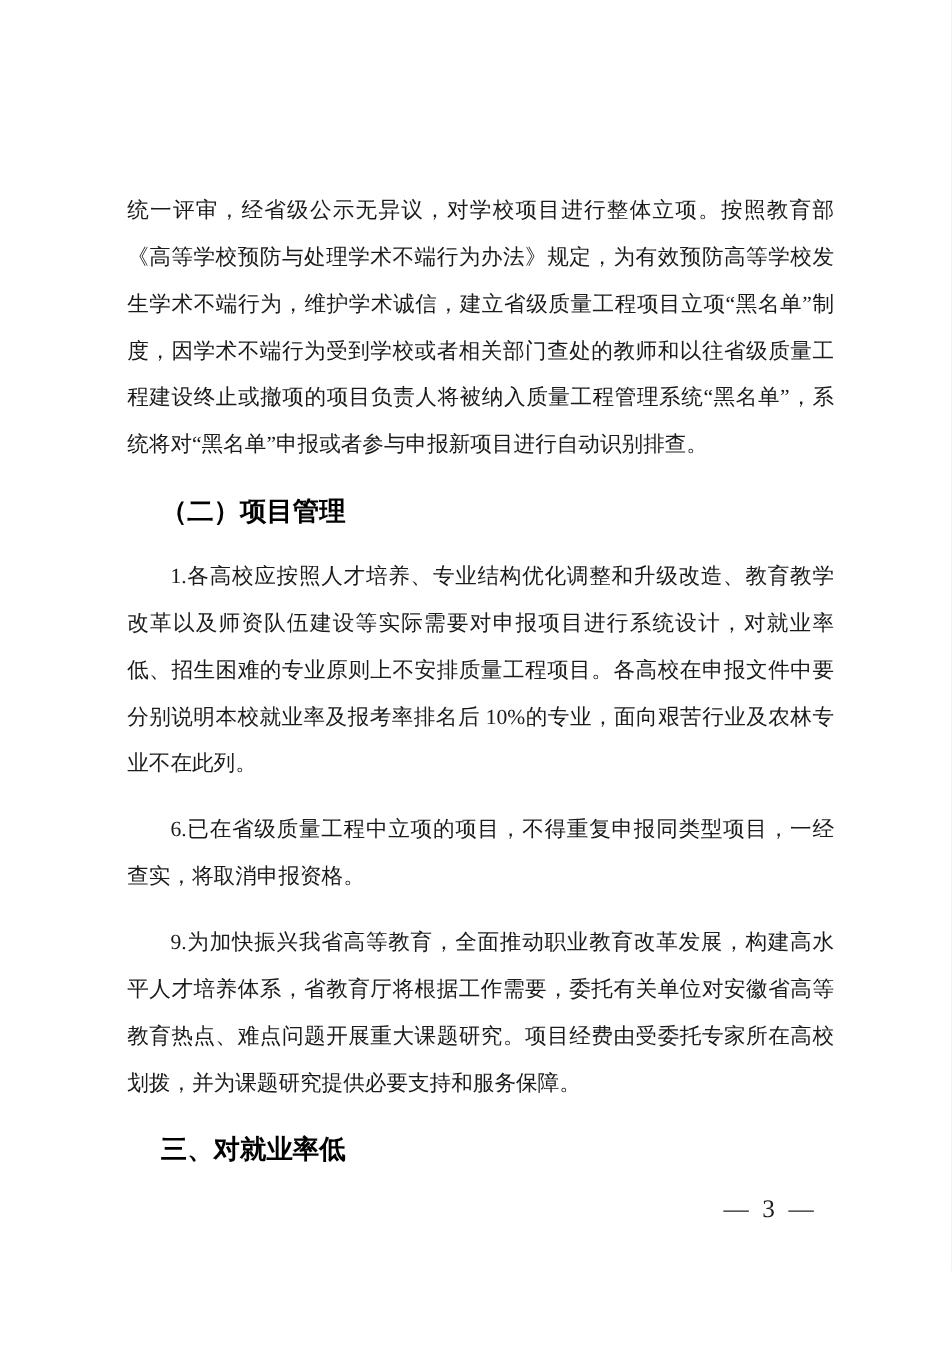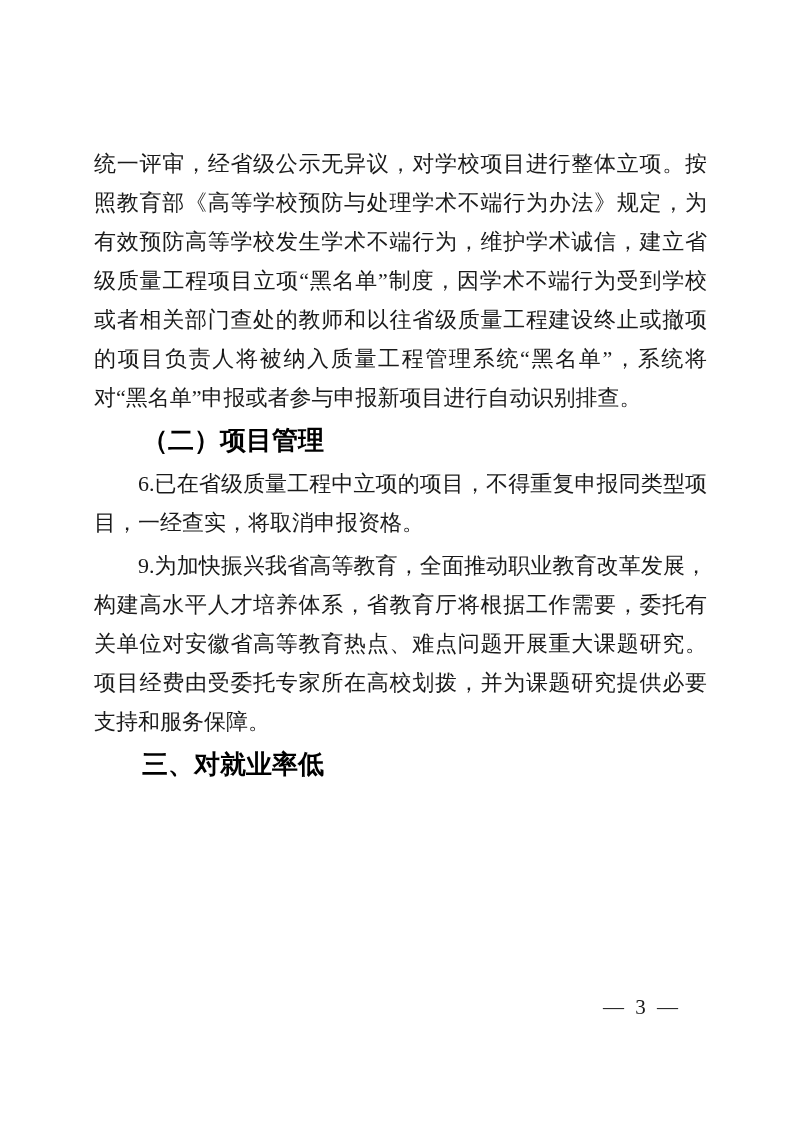--- a/index.html
+++ b/index.html
@@ -16,36 +16,36 @@
     overflow: hidden;
     font-family: "Liberation Serif", "DejaVu Serif", serif;
   }
   .content {
     position: absolute;
     left: 90px;
     top: 140px;
     width: 621px;
   }
   .para {
-    margin: 4px;
+    margin: 16px;
     font-family: "Liberation Serif", "DejaVu Serif", serif;
-    font-size: 22px;
+    font-size: 18px;
     line-height: 39px;
     color: #1a1a1a;
     text-align: justify;
     text-indent: 2em;
     font-weight: 400;
   }
   .para.no-indent {
     text-indent: 0;
   }
   .heading {
     margin: 0;
     font-family: Liberation Serif, serif;
-    font-size: 26px;
+    font-size: 22px;
     line-height: 39px;
     color: #000000;
     font-weight: 700;
     text-indent: 2em;
     text-align: left;
   }
   .pagenum {
     position: absolute;
     right: 112px;
     bottom: 102px;
@@ -56,18 +56,19 @@
     white-space: nowrap;
   }
 </style>
 </head>
 <body>
 
 <div class="page">
   <div class="content" id="doc-body">
       <p class="para no-indent">统一评审，经省级公示无异议，对学校项目进行整体立项。按照教育部《高等学校预防与处理学术不端行为办法》规定，为有效预防高等学校发生学术不端行为，维护学术诚信，建立省级质量工程项目立项“黑名单”制度，因学术不端行为受到学校或者相关部门查处的教师和以往省级质量工程建设终止或撤项的项目负责人将被纳入质量工程管理系统“黑名单”，系统将对“黑名单”申报或者参与申报新项目进行自动识别排查。</p>
       <h3 class="heading">（二）项目管理</h3>
+      <p class="para">1.各高校应按照人才培养、专业结构优化调整和升级改造、教育教学改革以及师资队伍建设等实际需要对申报项目进行系统设计，对就业率低、招生困难的专业原则上不安排质量工程项目。各高校在申报文件中要分别说明本校就业率及报考率排名后 10%的专业，面向艰苦行业及农林专业不在此列。</p>
       <p class="para">6.已在省级质量工程中立项的项目，不得重复申报同类型项目，一经查实，将取消申报资格。</p>
       <p class="para">9.为加快振兴我省高等教育，全面推动职业教育改革发展，构建高水平人才培养体系，省教育厅将根据工作需要，委托有关单位对安徽省高等教育热点、难点问题开展重大课题研究。项目经费由受委托专家所在高校划拨，并为课题研究提供必要支持和服务保障。</p>
       <h3 class="heading">三、对就业率低</h3>
     </div>
   <div class="pagenum">— 3 —</div>
 </div>
 
 </body></html>

